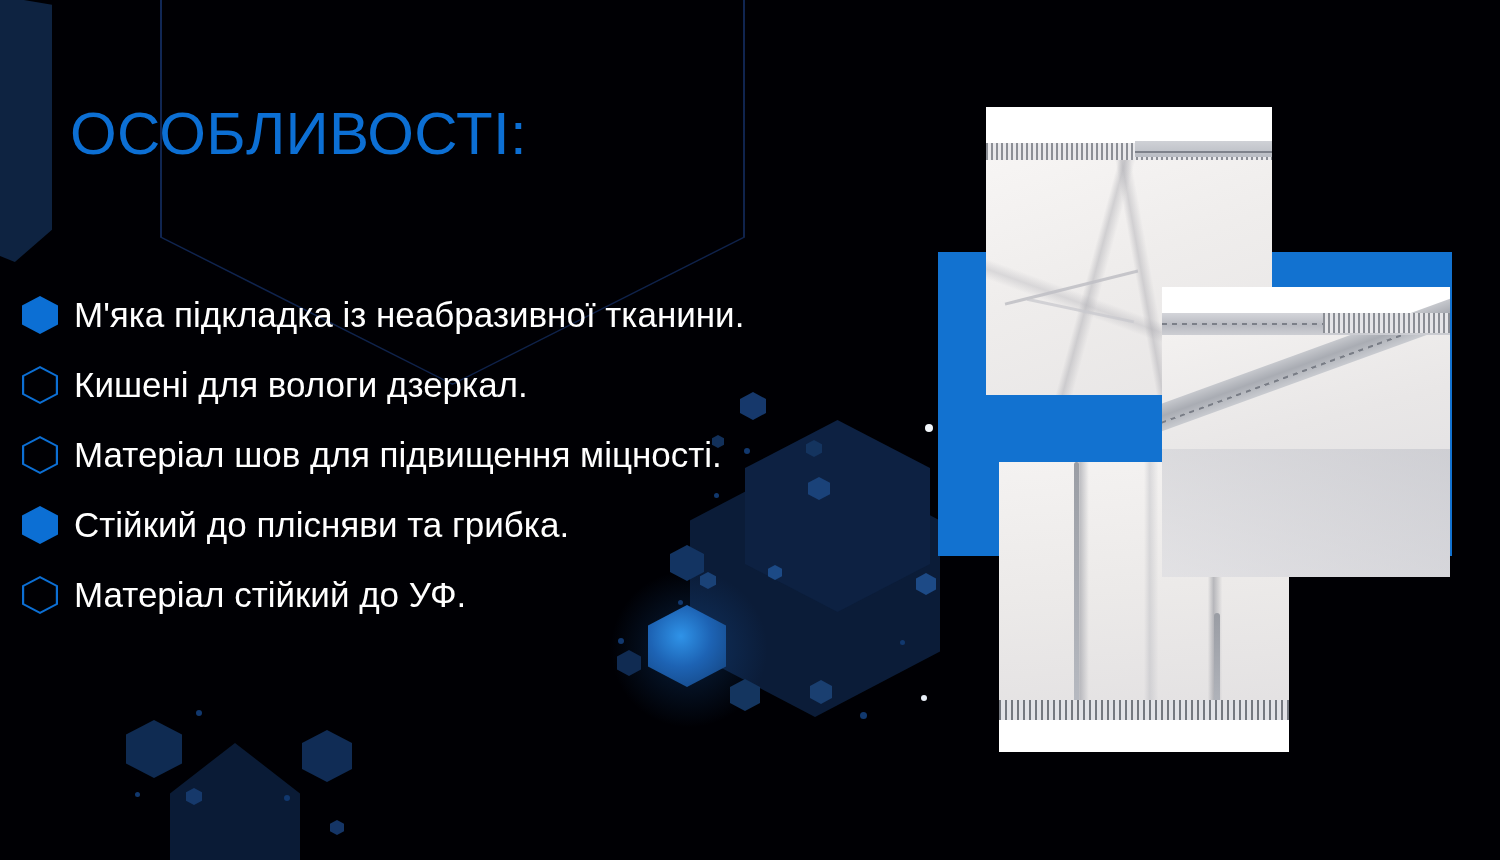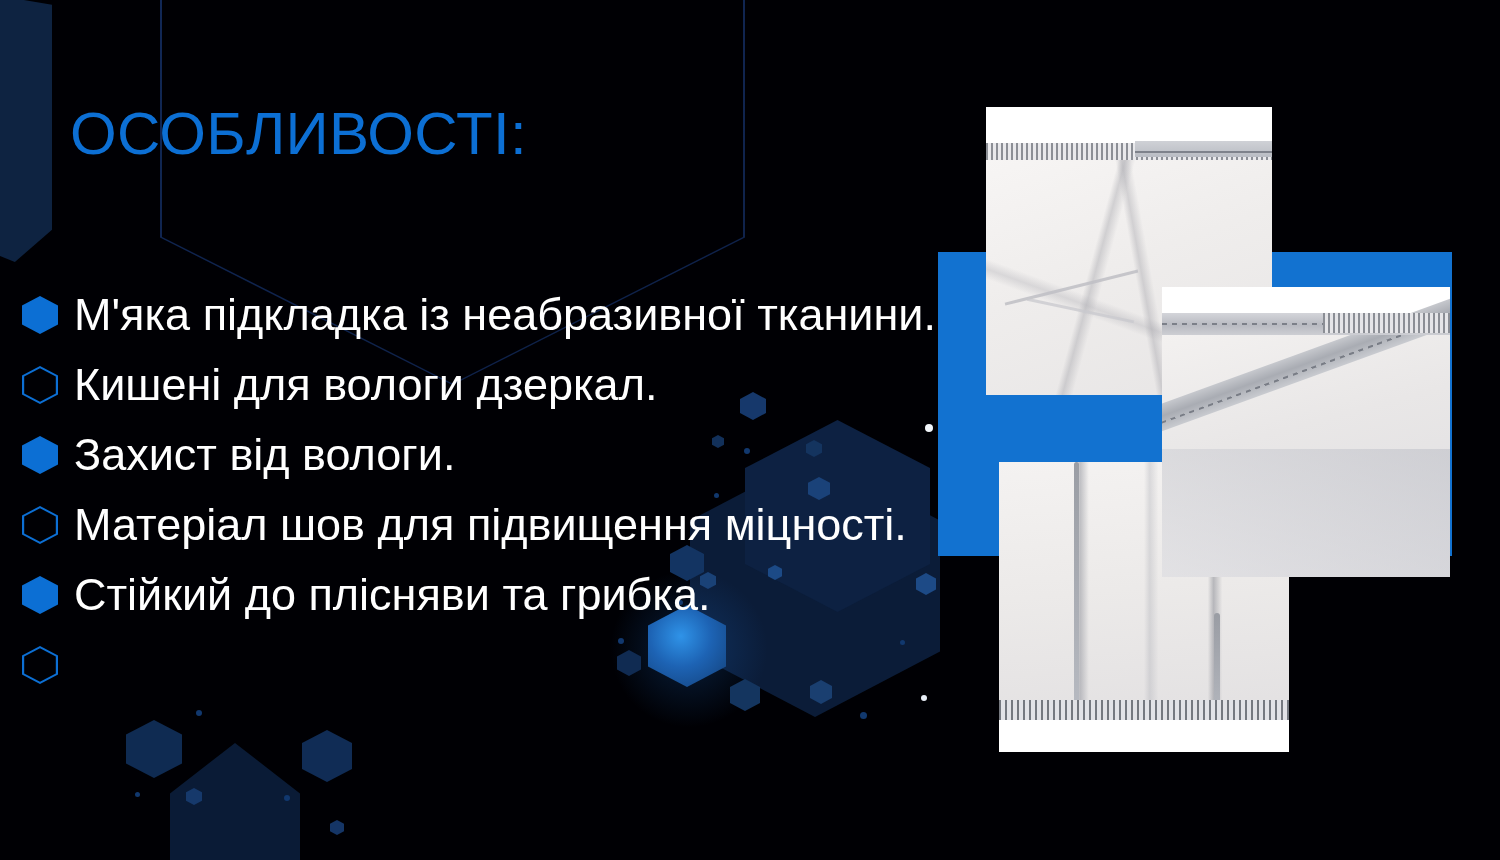--- a/index.html
+++ b/index.html
@@ -108,21 +108,21 @@
     clip-path:polygon(50% 0%,100% 25%,100% 75%,50% 100%,0% 75%,0% 25%);
     background:#0c6fd4;
   }
   .bullet-mark.hollow .shape::after{
     content:"";position:absolute;inset:2.2px;
     clip-path:polygon(50% 0%,100% 25%,100% 75%,50% 100%,0% 75%,0% 25%);
     background:#000004;
   }
   .bullet-text{
     color:#ffffff;
-    font-size:45px;
+    font-size:35px;
     line-height:1.1;
     white-space:nowrap;
     letter-spacing:0px;
   }
 
   
   .blue-rect{
     position:absolute;left:938px;top:252px;width:514px;height:304px;
     background:#1272d0;
   }
@@ -251,45 +251,40 @@
       <span class="bullet-text">М'яка підкладка із неабразивної тканини.</span>
     </div>
 
     <div class="bullet-row">
       <span class="bullet-mark hollow">
           <span class="shape"></span>
         </span>
       <span class="bullet-text">Кишені для вологи дзеркал.</span>
     </div>
 
+
+    <div class="bullet-row">
+      <span class="bullet-mark hollow">
+          <span class="shape"></span>
+        </span>
+      <span class="bullet-text">Матеріал шов для підвищення міцності.</span>
+    </div>
+
     <div class="bullet-row">
       <span class="bullet-mark">
           <span class="shape"></span>
         </span>
-      <span class="bullet-text">Захист від вологи.</span>
+      <span class="bullet-text">Стійкий до плісняви та грибка.</span>
     </div>
 
     <div class="bullet-row">
       <span class="bullet-mark hollow">
           <span class="shape"></span>
         </span>
-      <span class="bullet-text">Матеріал шов для підвищення міцності.</span>
-    </div>
-
-    <div class="bullet-row">
-      <span class="bullet-mark">
-          <span class="shape"></span>
-        </span>
-      <span class="bullet-text">Стійкий до плісняви та грибка.</span>
-    </div>
-
-    <div class="bullet-row">
-      <span class="bullet-mark hollow">
-          <span class="shape"></span>
-        </span>
+      <span class="bullet-text">Матеріал стійкий до УФ.</span>
     </div>
 
   </div>
 
   <div class="blue-rect"></div>
 
   <div class="photo" id="photo-1">
     <div class="band-white"></div>
     <div class="cloth"></div>
     <div class="elastic"></div>

